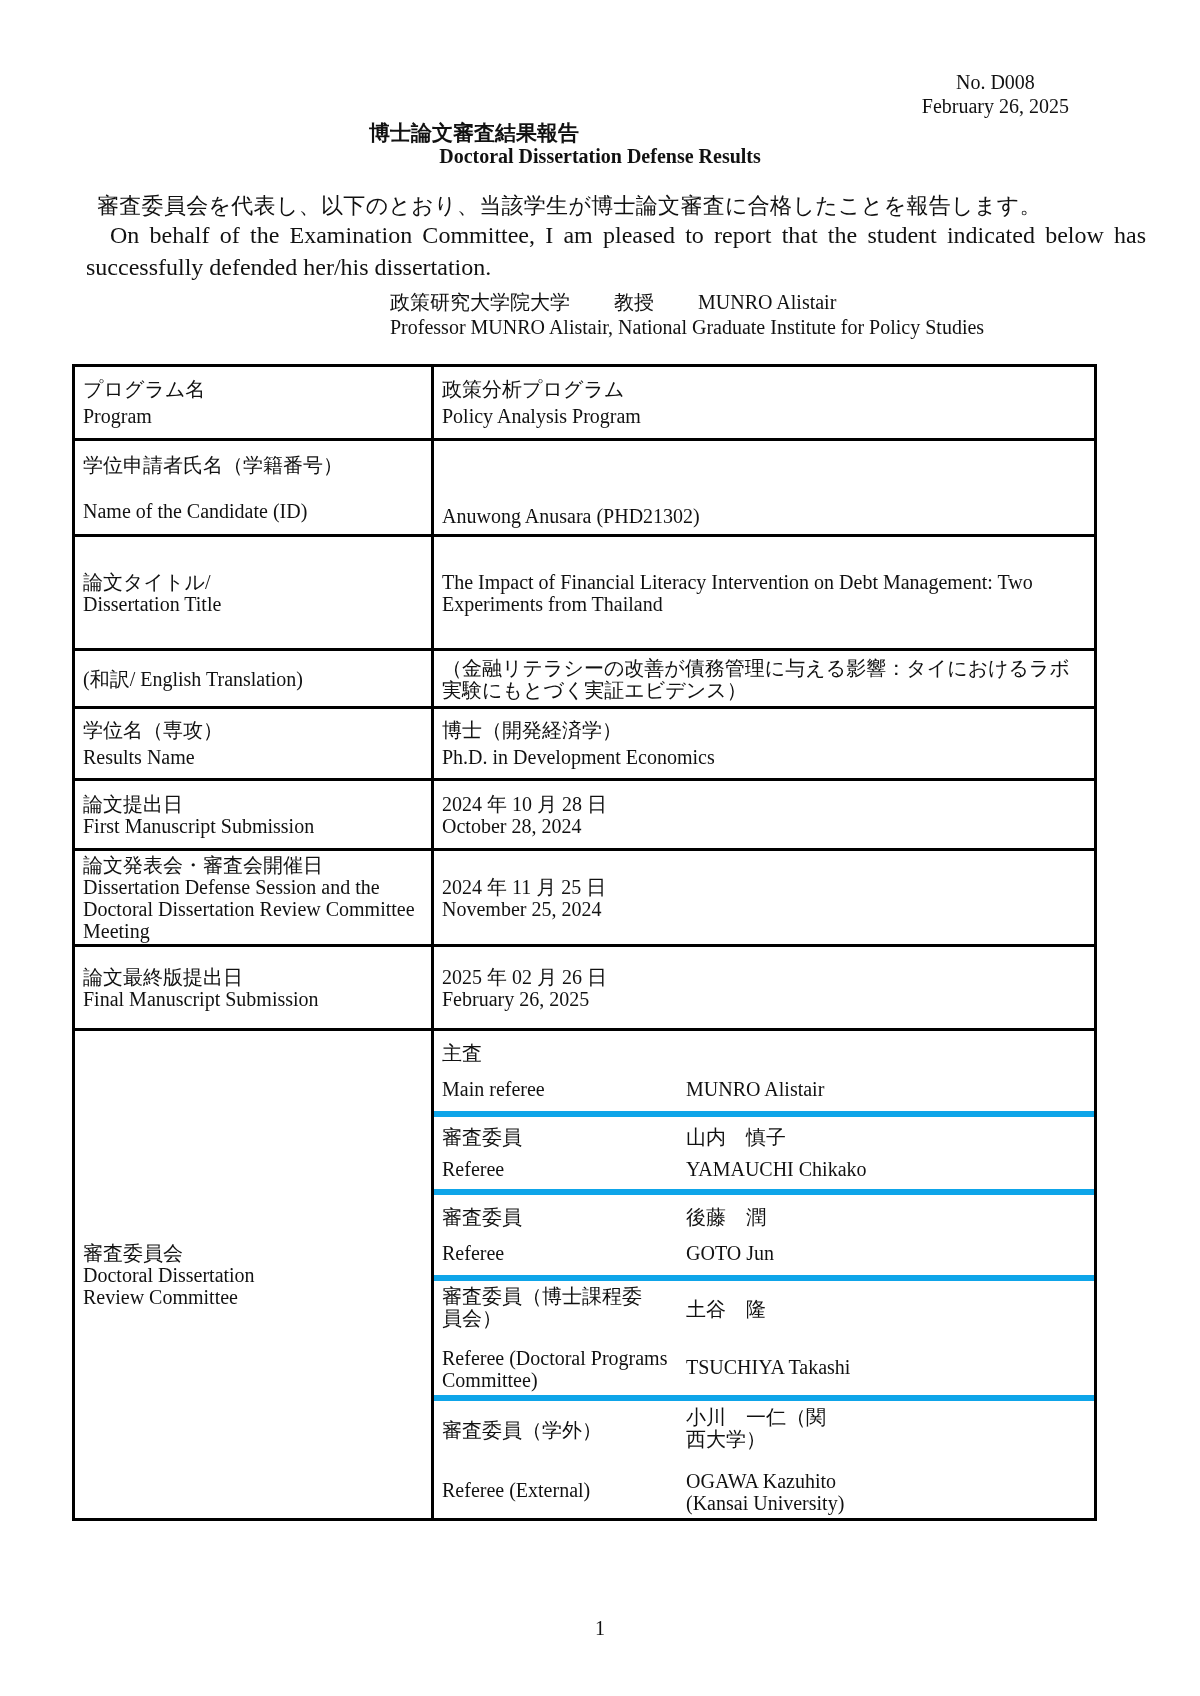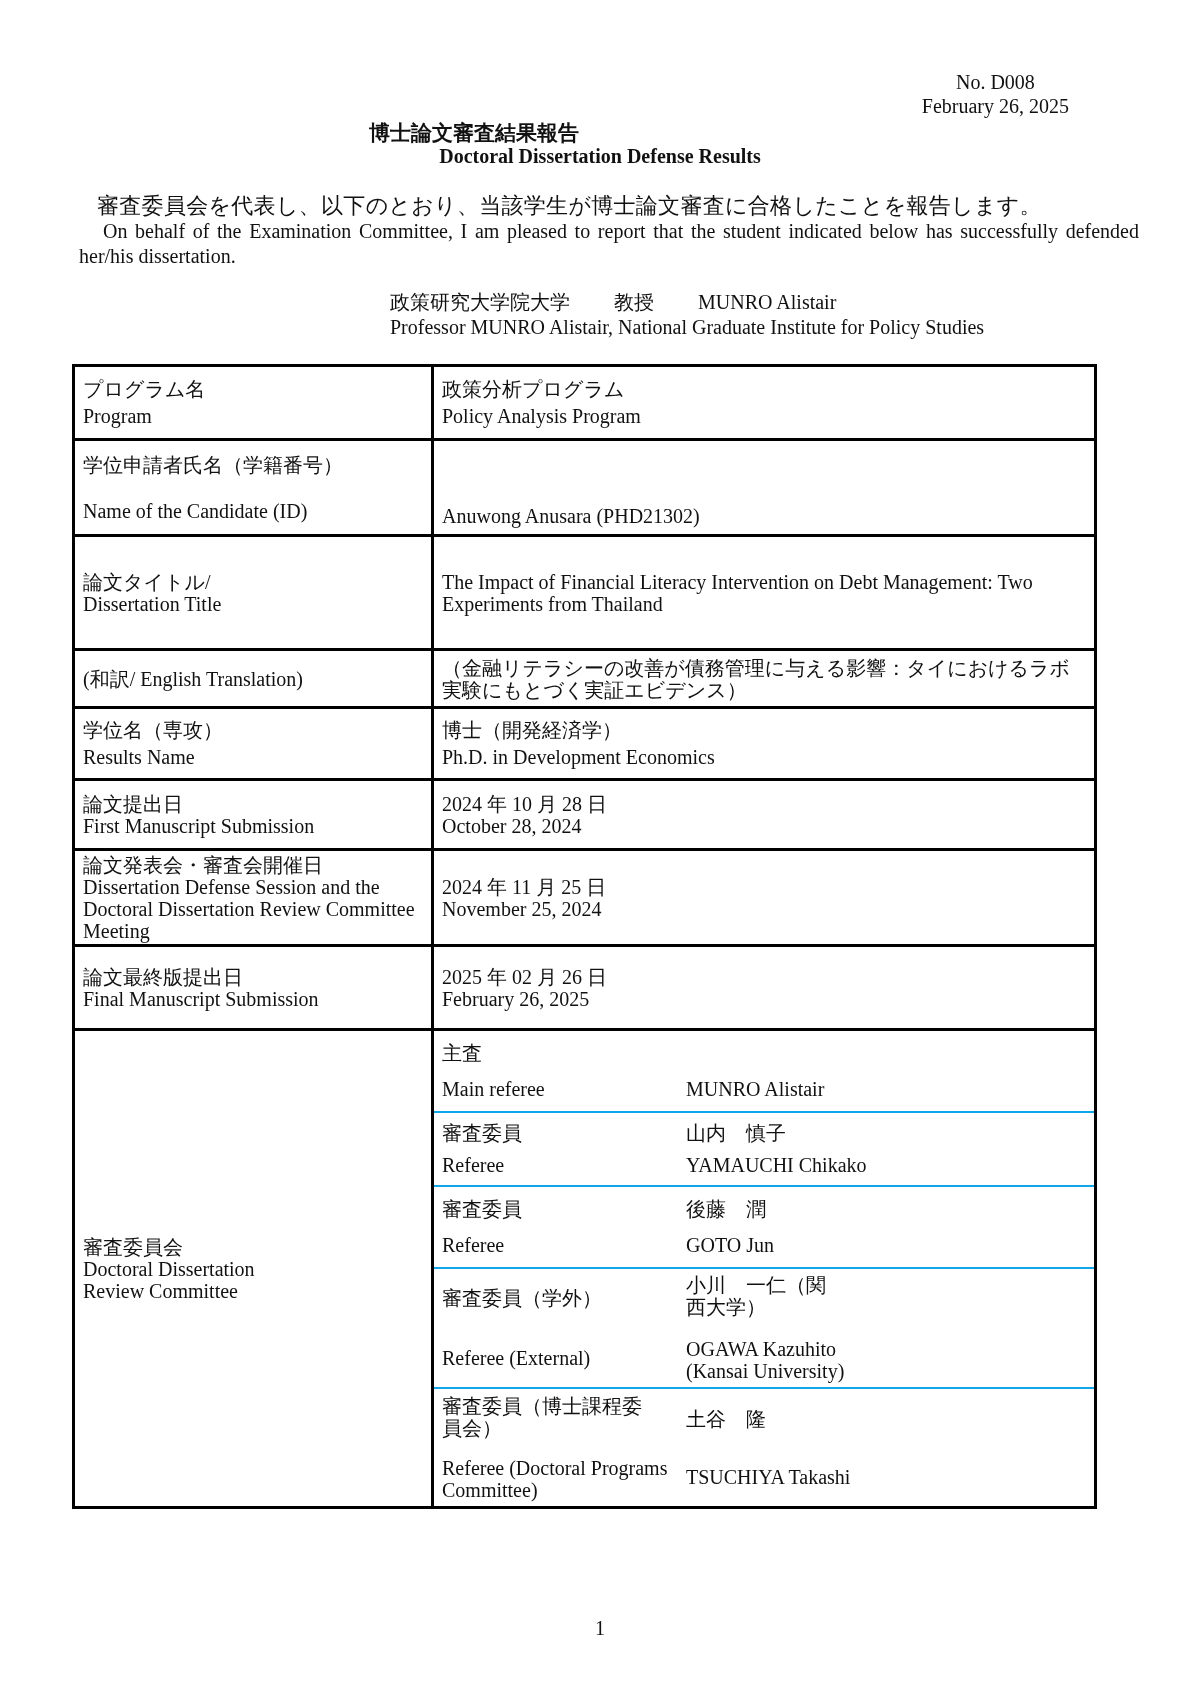--- a/index.html
+++ b/index.html
@@ -3,33 +3,33 @@
 <meta charset="utf-8">
 <style>
   html, body { margin: 0; padding: 0; background: #ffffff; }
   body { width: 1200px; height: 1696px; position: relative; overflow: hidden;
          font-family: "Liberation Serif", "DejaVu Serif", serif; color: #111; }
   .abs { position: absolute; }
   .docno { right: 131px; top: 70px; font-size: 20px; text-align: center; line-height: 24px; }
   .title-ja { left: 0; width: 948px; text-align: center; top: 119px; font-size: 21px; font-weight: bold; }
   .title-en { left: 0; width: 1200px; text-align: center; top: 145px; font-size: 20px; font-weight: bold; }
   .intro-ja { left: 97px; top: 191px; font-size: 22px; letter-spacing: 0.3px; }
-  .intro-en { left: 79px; width: 1060px; top: 219px; font-size: 20px; line-height: 25px; text-indent: 24px; text-align: justify; }
+  .intro-en { left: 86px; width: 1060px; top: 219px; font-size: 24px; line-height: 32px; text-indent: 24px; text-align: justify; }
   .sig { left: 390px; top: 290px; font-size: 20px; line-height: 25px; }
   .sig .gap { display: inline-block; width: 44px; }
 
   table.main { position: absolute; left: 72px; top: 364px; width: 1025px; border-collapse: collapse;
                font-size: 20px; line-height: 24px; }
   table.main td { border: 3px solid #000; vertical-align: middle; padding: 2px 8px; }
   table.main td.lab { width: 340px; }
   .tight { line-height: 22px; }
   .row-sp div + div { margin-top: 3px; }
 
   table.ref { width: 100%; border-collapse: collapse; }
-  table.ref td { border: none; border-bottom: 2px solid #0ea5e9; padding: 4px 8px; vertical-align: middle; }
+  table.ref td { border: none; border-bottom: 6px solid #0ea5e9; padding: 4px 8px; vertical-align: middle; }
   table.ref tr:last-child td { border-bottom: none; }
   table.ref td.rl { width: 228px; }
   .cell-ref { padding: 0 !important; }
   .pagenum { left: 0; width: 1200px; text-align: center; top: 1617px; font-size: 20px; }
 </style>
 </head>
 <body>
 
 <div class="abs docno">
   <div>No. D008</div>
@@ -157,38 +157,38 @@
         <tr style="height:78px">
           <td class="rl" style="line-height:36px">
             <div>審査委員</div>
             <div>Referee</div>
           </td>
           <td style="line-height:36px">
             <div>後藤　潤</div>
             <div>GOTO Jun</div>
           </td>
         </tr>
+        <tr style="height:118px">
+          <td class="rl tight">
+            <div style="width:200px; margin-bottom:18px">審査委員（博士課程委員会）</div>
+            <div>Referee (Doctoral Programs Committee)</div>
+          </td>
+          <td>
+            <div style="margin-bottom:34px">土谷　隆</div>
+            <div>TSUCHIYA Takashi</div>
+          </td>
+        </tr>
         <tr style="height:120px">
           <td class="rl">
             <div style="margin-bottom:36px">審査委員（学外）</div>
             <div>Referee (External)</div>
           </td>
           <td style="line-height:22px">
             <div style="width:140px; margin-bottom:20px">小川　一仁（関西大学）</div>
             <div style="width:200px">OGAWA Kazuhito (Kansai University)</div>
-          </td>
-        </tr>
-        <tr style="height:118px">
-          <td class="rl tight">
-            <div style="width:200px; margin-bottom:18px">審査委員（博士課程委員会）</div>
-            <div>Referee (Doctoral Programs Committee)</div>
-          </td>
-          <td>
-            <div style="margin-bottom:34px">土谷　隆</div>
-            <div>TSUCHIYA Takashi</div>
           </td>
         </tr>
       </tbody>
           </table>
     </td>
   </tr>
 </tbody>
   </table>
 
 <div class="abs pagenum">1</div>

